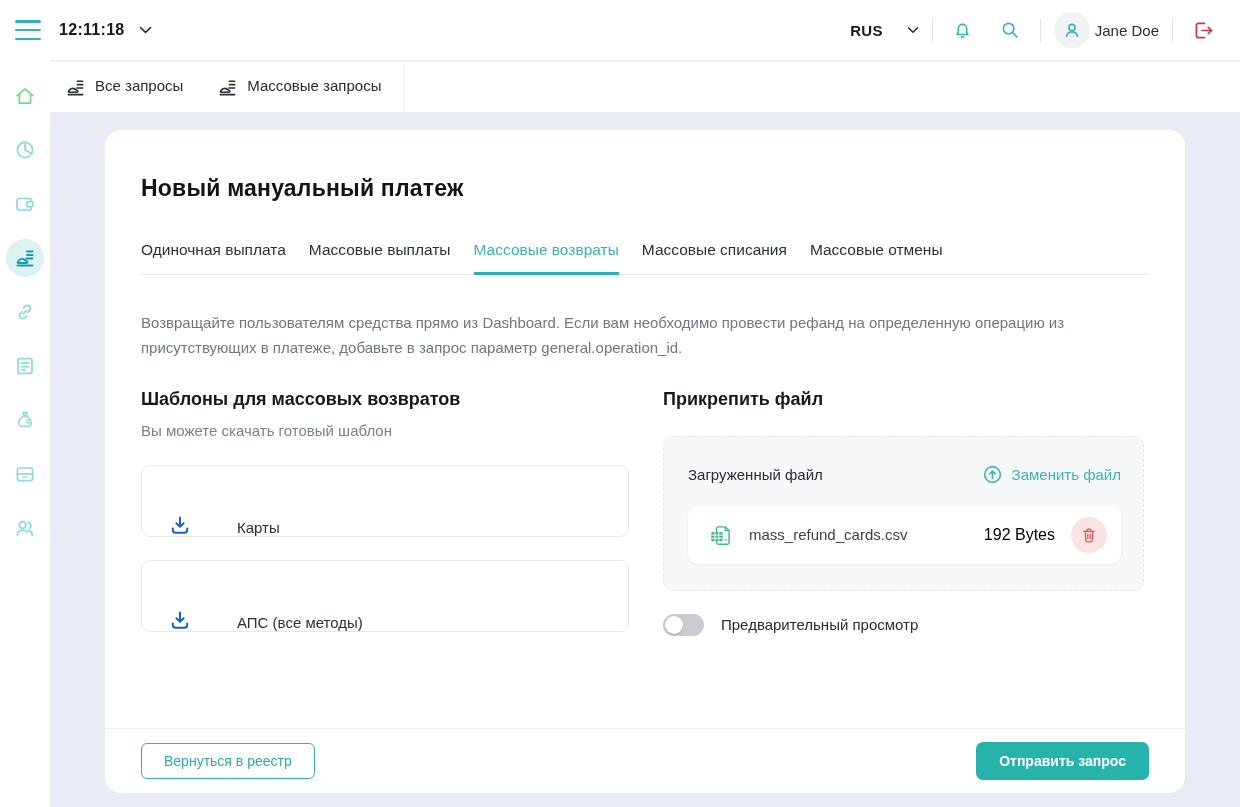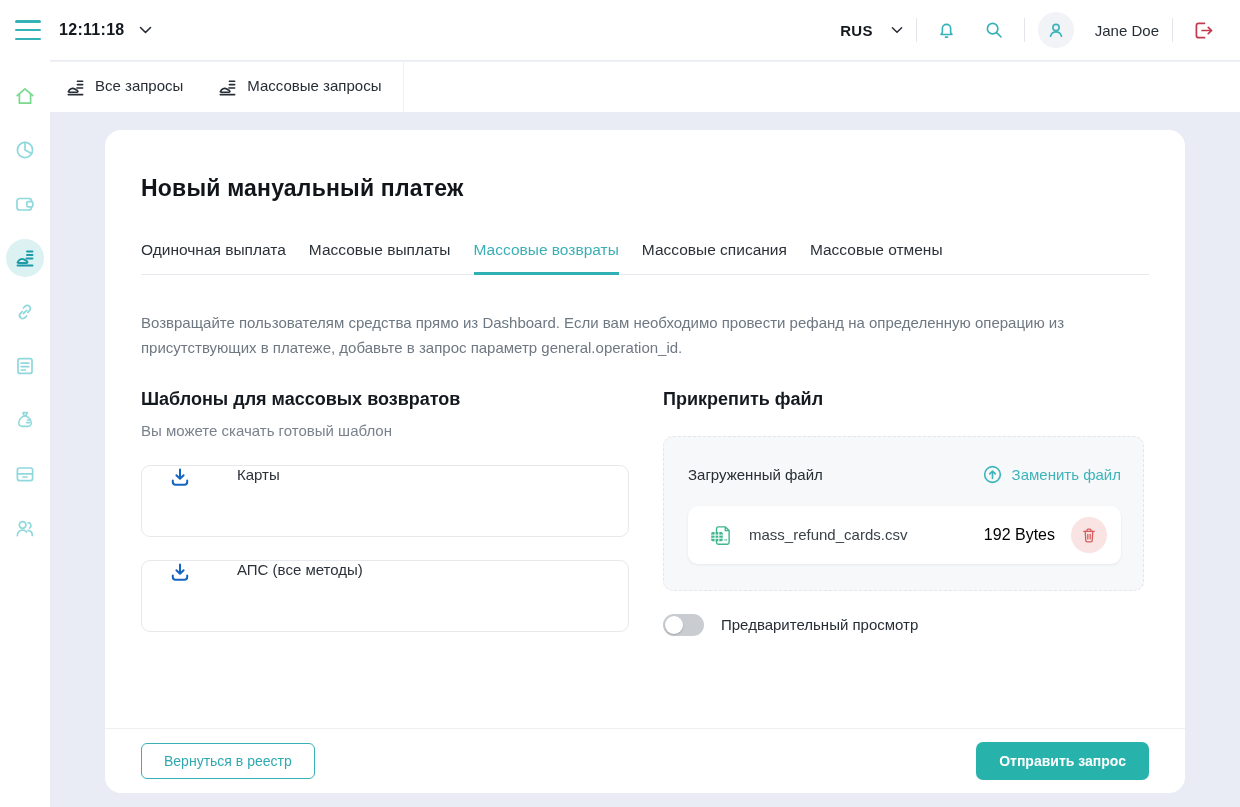--- a/index.html
+++ b/index.html
@@ -9,26 +9,26 @@
 
   
   .topbar { position:absolute; top:0; left:0; width:1240px; height:60px; background:#fff;
             display:flex; align-items:center; padding:0 20px 0 15px; z-index:5; }
   .burger { width:26px; height:20px; display:flex; flex-direction:column; justify-content:space-between; cursor:pointer; }
   .burger span { display:block; height:2.5px; border-radius:2px; background:#35b2b8; }
   .clock-wrap { display:flex; align-items:center; margin-left:18px; cursor:pointer; }
   .clock { font-size:16px; font-weight:bold; color:#15191f; letter-spacing:.3px; }
   .chev { margin-left:14px; }
   .top-right { margin-left:auto; display:flex; align-items:center; gap:13px; }
-  .lang-wrap { display:flex; align-items:center; gap:18px; cursor:pointer; }
+  .lang-wrap { display:flex; align-items:center; gap:24px; cursor:pointer; }
   .lang { font-size:15px; font-weight:bold; color:#15191f; letter-spacing:.3px; }
   .vdiv { width:1px; height:24px; background:#e2e5ea; }
   .icon-btn { display:flex; align-items:center; justify-content:center; width:34px; height:34px; cursor:pointer; }
   .avatar { width:36px; height:36px; border-radius:50%; background:#f1f3f7; display:flex; align-items:center; justify-content:center; }
-  .user-wrap { display:flex; align-items:center; gap:21px; cursor:pointer; }
+  .user-wrap { display:flex; align-items:center; gap:5px; cursor:pointer; }
   .user-name { font-size:15px; color:#272d35; }
 
   
   .reqbar { position:absolute; top:61px; left:50px; right:0; height:51px; background:#fff;
             border-top:1px solid #f0f2f6; display:flex; align-items:center; }
   .reqtabs { display:flex; align-items:center; gap:34px; padding:0 22px 0 15px; height:100%;
              border-right:1px solid #eef1f5; }
   .reqtab { display:flex; align-items:flex-start; gap:9px; cursor:pointer; }
   .reqtab .lbl { font-size:15px; color:#272d35; }
 
@@ -52,21 +52,21 @@
 
   .desc { margin-top:36px; max-width:940px; font-size:15px; line-height:1.65; color:#6e7882; }
 
   .columns { display:flex; gap:34px; margin-top:28px; }
   .col-left { width:488px; }
   .col-right { width:481px; }
   .sec-heading { font-size:18px; font-weight:bold; color:#14181f; }
   .sub { margin-top:12px; font-size:15px; color:#79828c; }
 
   .tpl-card { margin-top:26px; height:72px; border:1px solid #e6e8ec; border-radius:9px;
-              display:flex; align-items:flex-start; padding-left:27px; cursor:pointer; background:#fff; }
+              display:flex; align-items:flex-end; padding-left:27px; cursor:pointer; background:#fff; }
   .tpl-card + .tpl-card { margin-top:23px; }
   .tpl-label { margin-left:46px; font-size:15px; color:#2b3138; }
 
   .attach-panel { margin-top:26px; background:#f7f8fa; border:1px dashed #e2e5ea; border-radius:10px;
                   padding:27px 22px 26px 24px; }
   .attach-head { display:flex; align-items:center; justify-content:space-between; }
   .uploaded-lbl { font-size:15px; color:#272d35; }
   .replace-link { display:flex; align-items:center; gap:9px; color:#3cb4ba; font-size:15px; cursor:pointer; }
   .file-row { margin-top:21px; height:58px; background:#fff; border-radius:10px;
               box-shadow:0 1px 3px rgba(40,50,70,.08); display:flex; align-items:center; padding:0 14px 0 20px; }

